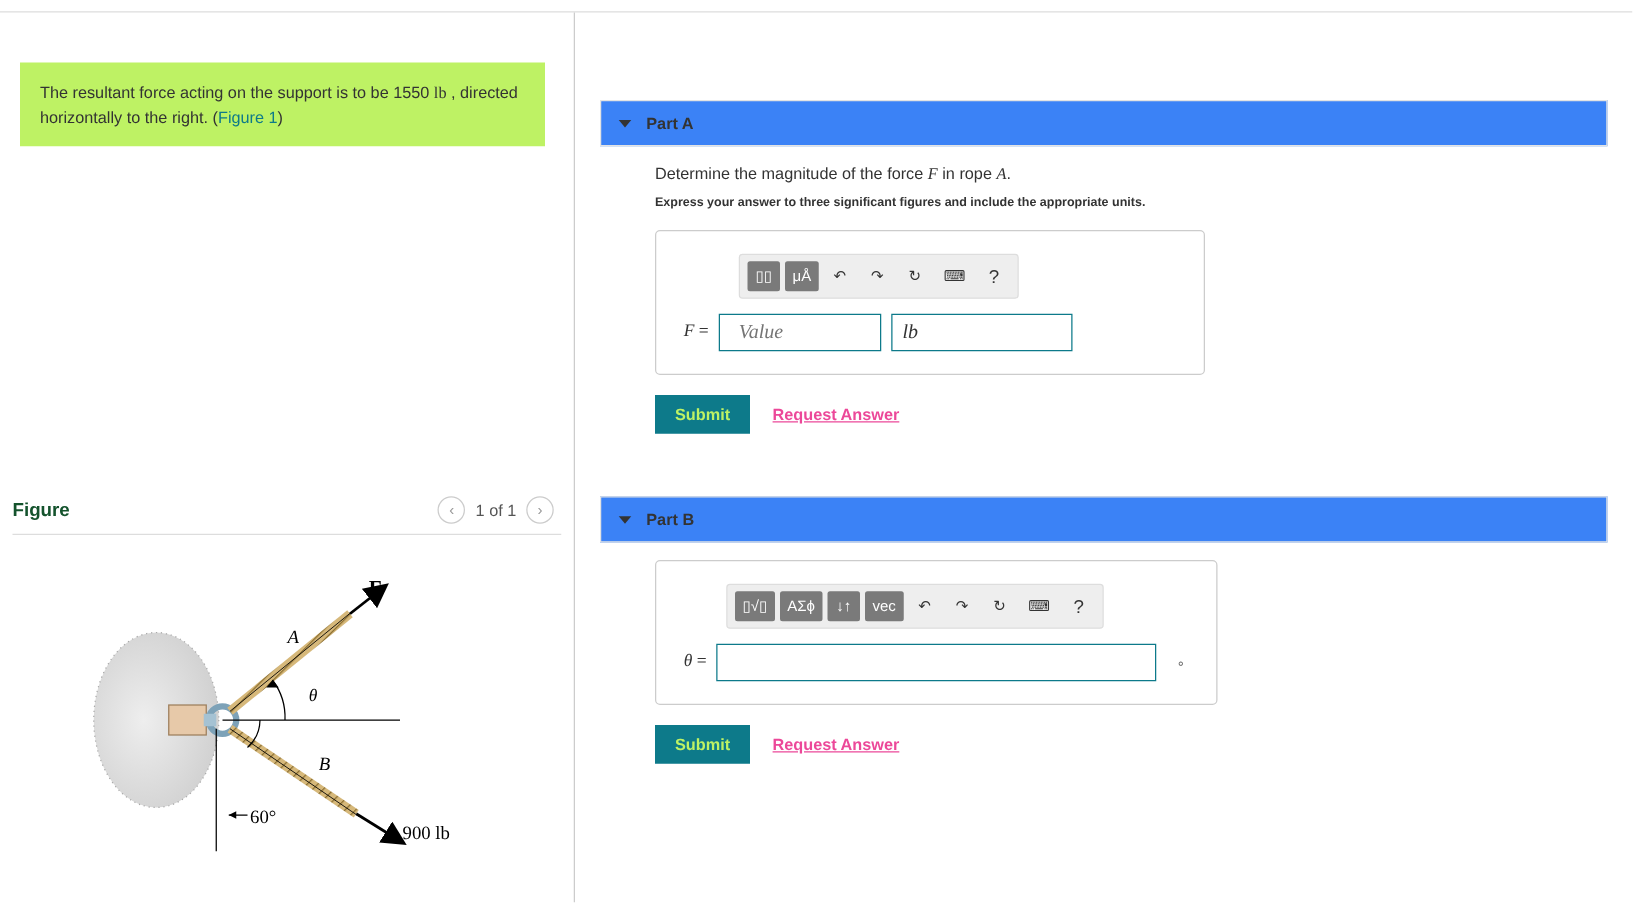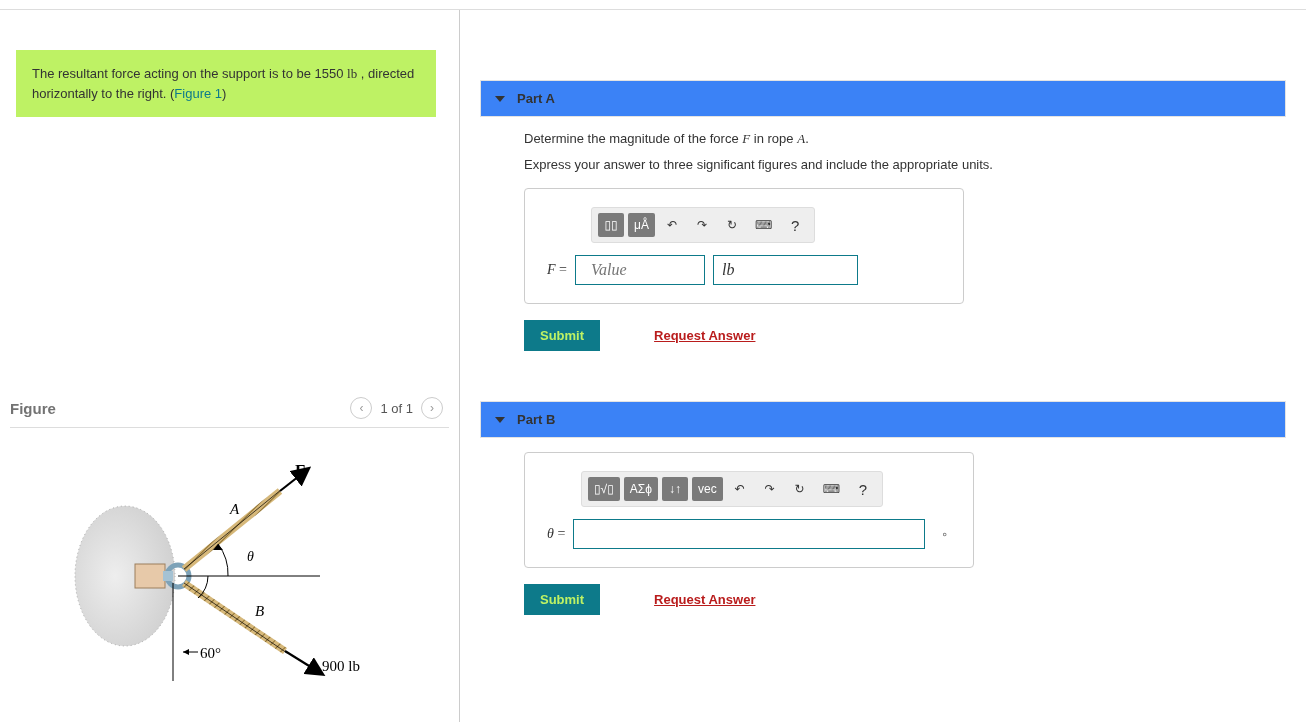--- a/index.html
+++ b/index.html
@@ -41,21 +41,21 @@
   .problem-box a { color: #0d7a8a; text-decoration: none; }
   .figure-section { margin-top: 280px; }
   .figure-head {
     display: flex;
     justify-content: space-between;
     align-items: center;
     padding: 0 6px 8px 0;
     border-bottom: 1px solid #ddd;
     margin-bottom: 18px;
   }
-  .figure-title { font-weight: bold; font-size: 15px; color: #737373; }
+  .figure-title { font-weight: bold; font-size: 15px; color: #14532d; }
   .figure-nav { display: flex; align-items: center; gap: 8px; font-size: 13px; color: #555; }
   .nav-btn {
     width: 22px; height: 22px;
     border: 1px solid #ccc;
     border-radius: 50%;
     background: #fff;
     display: inline-flex;
     align-items: center; justify-content: center;
     font-size: 12px; color: #999;
     cursor: pointer;
@@ -80,21 +80,21 @@
   }
   .caret-down {
     width: 0; height: 0;
     border-left: 5px solid transparent;
     border-right: 5px solid transparent;
     border-top: 6px solid #333;
   }
   .part-body { padding: 14px 0 0 44px; }
   .part-desc { font-size: 13px; margin-bottom: 8px; }
   .serif { font-family: Georgia, 'Times New Roman', serif; font-style: italic; }
-  .instr { font-weight: normal; font-size: 13px; margin: 10px 0 16px; }
+  .instr { font-weight: bold; font-size: 10px; margin: 10px 0 16px; }
   .answer-box {
     border: 1px solid #ccc;
     border-radius: 4px;
     padding: 18px 22px;
     width: 440px;
     position: relative;
   }
   .answer-box.wide { width: 450px; }
   .toolbar {
     background: #eee;
@@ -156,26 +156,25 @@
   .submit-btn {
     background: #0d7a8a;
     color: #bef264;
     border: none;
     padding: 8px 16px;
     font-size: 13px;
     font-weight: bold;
     cursor: pointer;
   }
   .req-link {
-    color: #b91c1c;
+    color: #ec4899;
     font-size: 13px;
     font-weight: bold;
     text-decoration: underline;
     cursor: pointer;
-    margin-left: 36px;
   }
 
   
   .fig-svg { width: 320px; height: 240px; }
 </style>
 </head>
 <body>
 
 <div class="topbar"></div>
 <div class="wrap">

